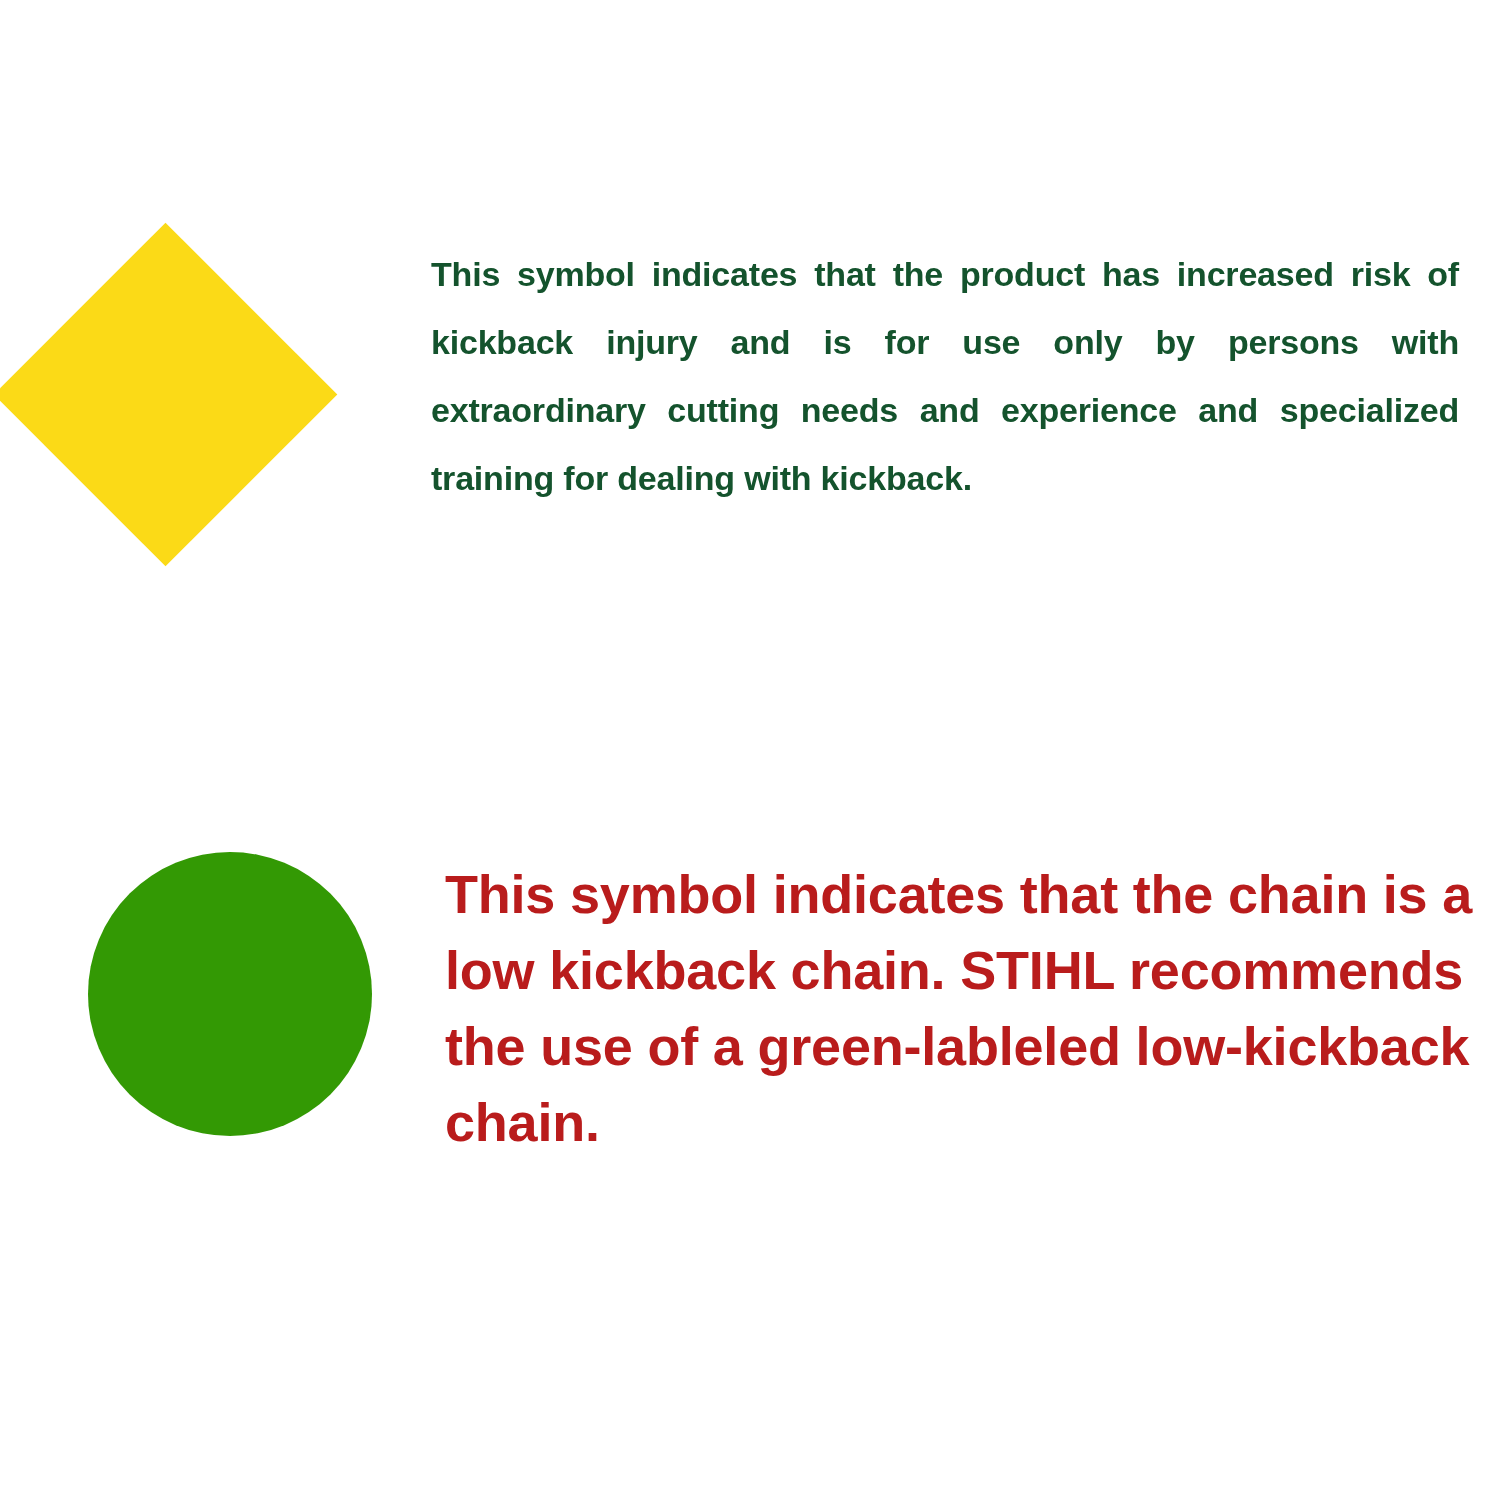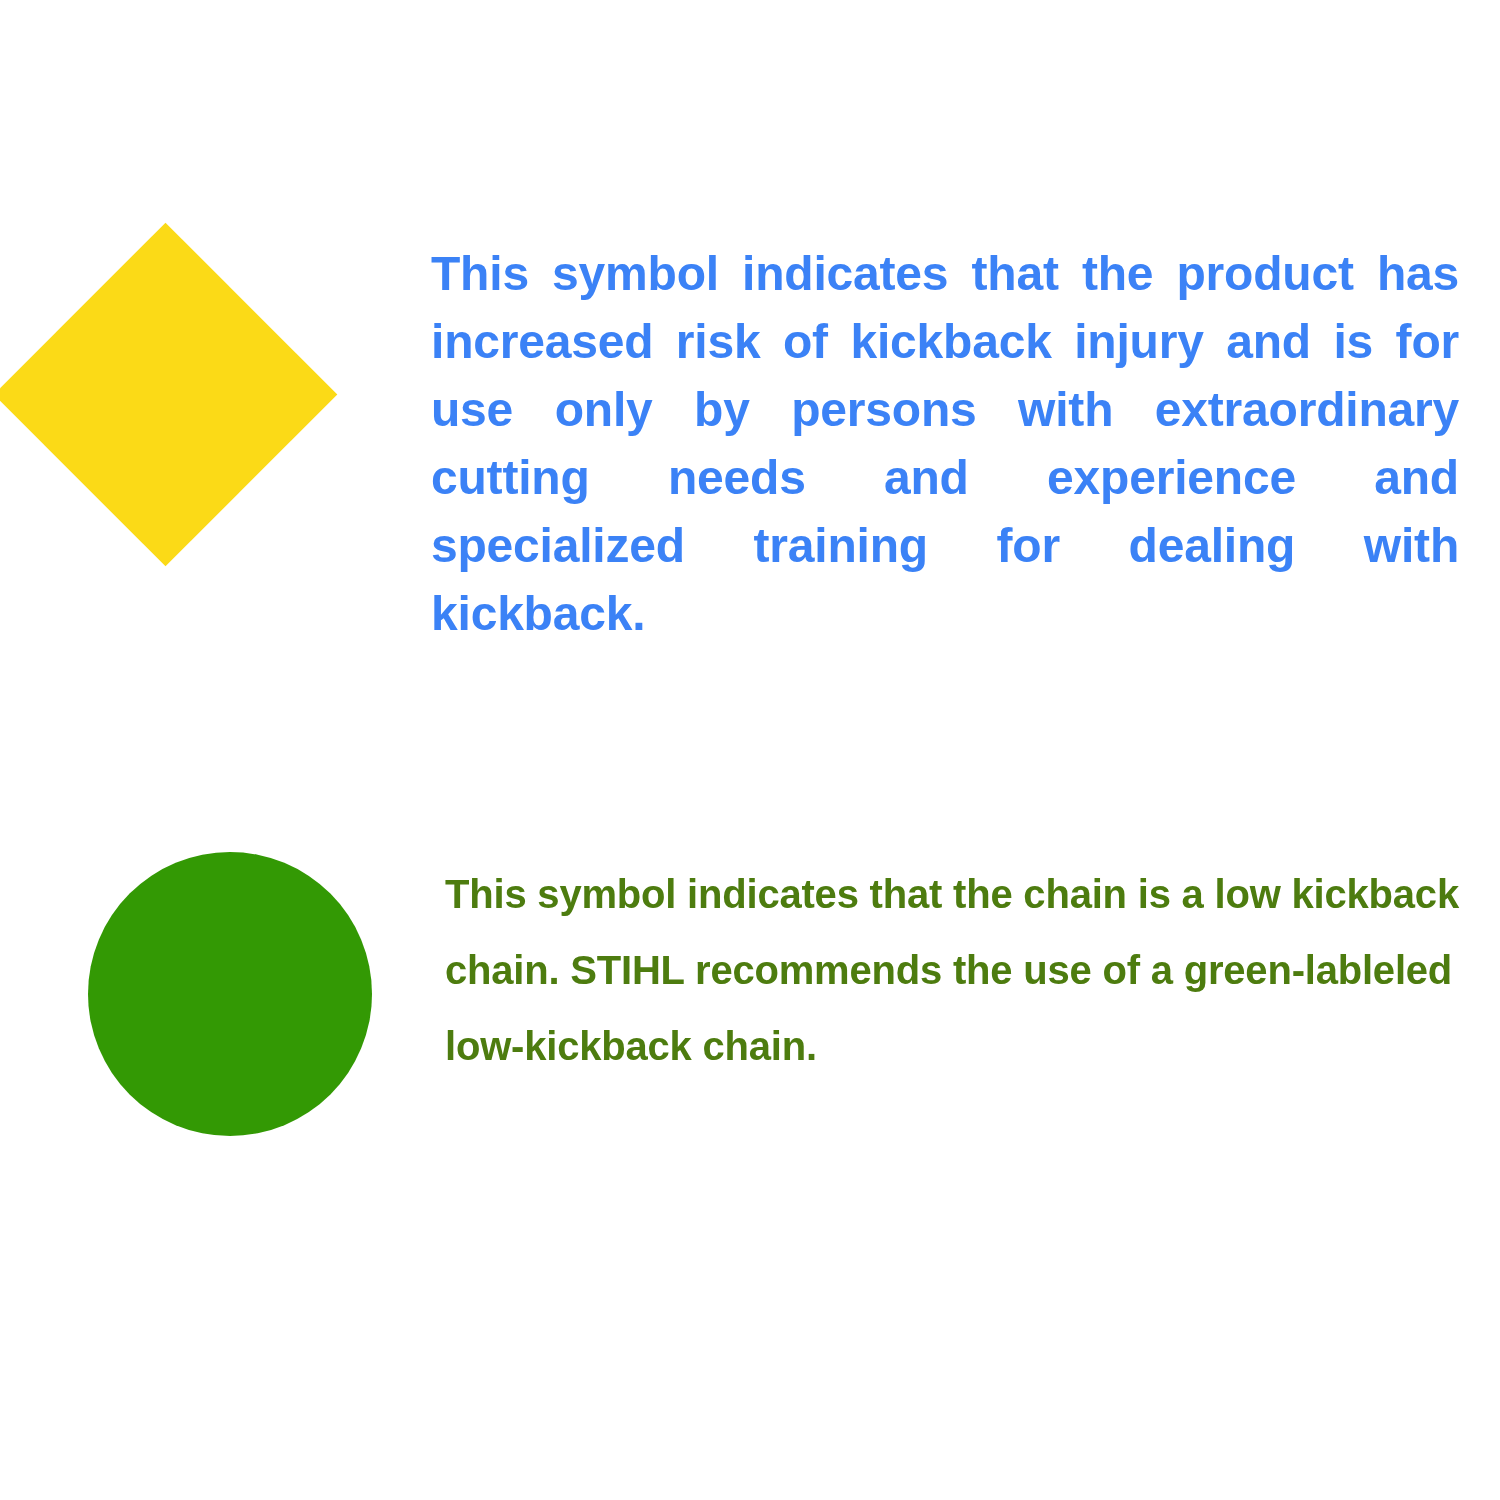--- a/index.html
+++ b/index.html
@@ -42,24 +42,24 @@
     background: #FBDA17;
     transform: rotate(45deg);
     transform-origin: center center;
   }
 
   .text-warning {
     position: absolute;
     left: 431px;
     top: 0;
     width: 1028px;
-    font-size: 48px;
+    font-size: 34px;
     font-weight: 700;
     line-height: 68px;
-    color: #3b82f6;
+    color: #14532d;
     text-align: justify;
     text-justify: inter-word;
     letter-spacing: -0.2px;
     word-spacing: 0px;
   }
 
   
   .block-lowkickback {
     left: 0;
     top: 852px;
@@ -74,24 +74,24 @@
     height: 284px;
     background: #339904;
     border-radius: 50%;
   }
 
   .text-lowkickback {
     position: absolute;
     left: 445px;
     top: 4px;
     width: 1040px;
-    font-size: 40px;
+    font-size: 54px;
     font-weight: 700;
     line-height: 76px;
-    color: #4d7c0f;
+    color: #b91c1c;
     text-align: left;
     letter-spacing: -0.2px;
   }
 </style>
 </head>
 <body>
 
 <div class="page">
 
   <div class="block block-kickback-warning">

